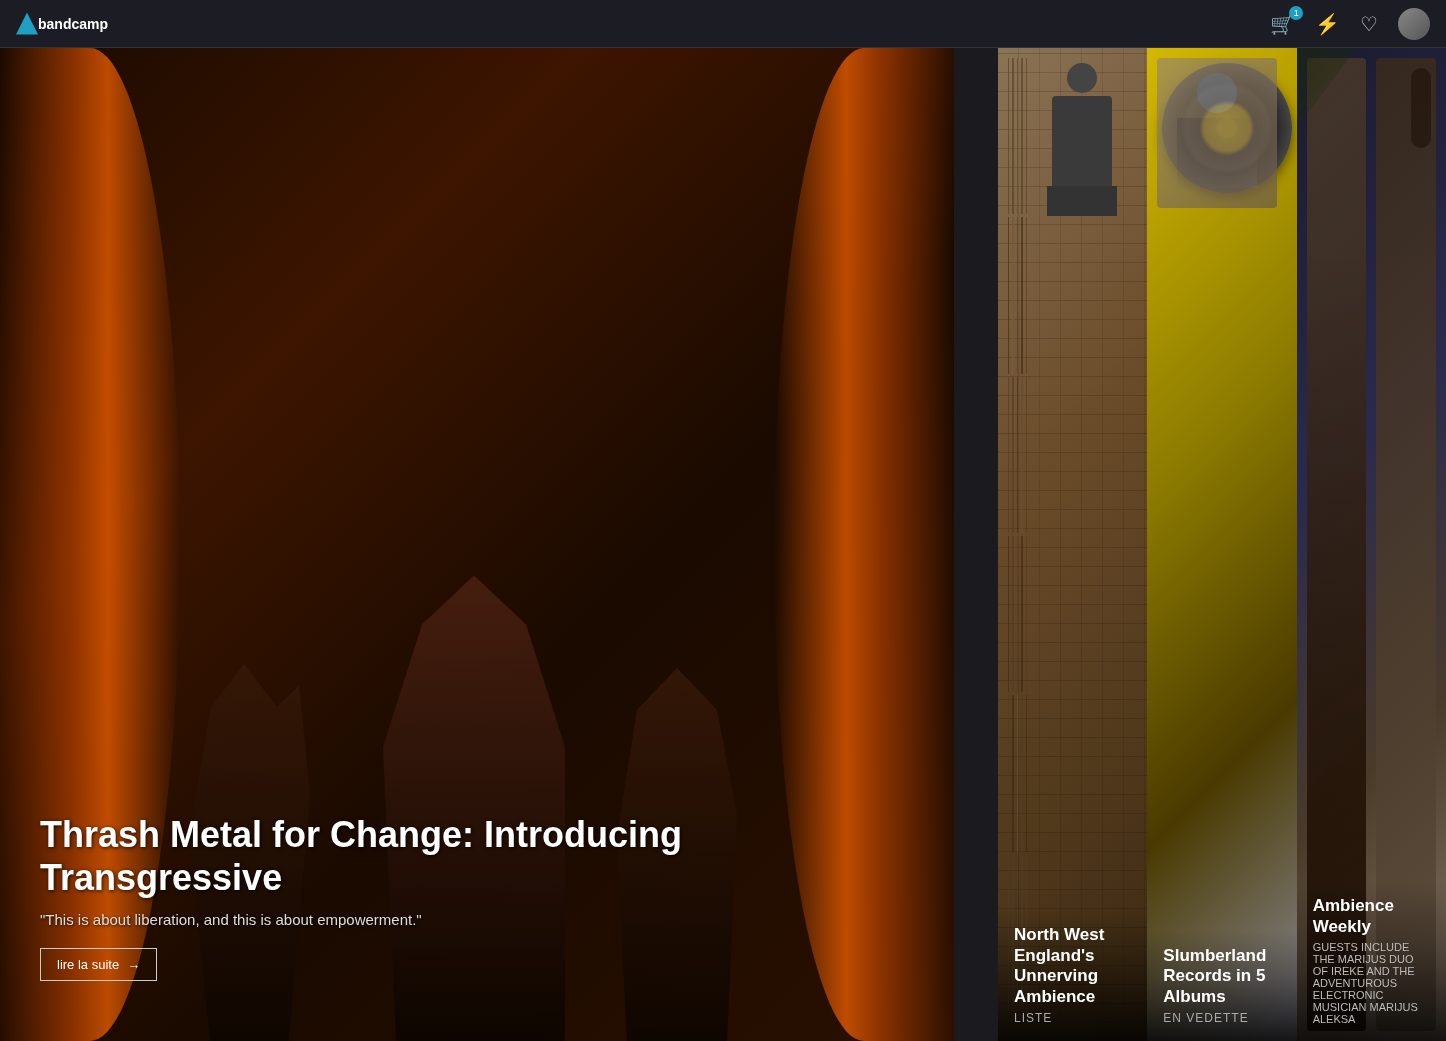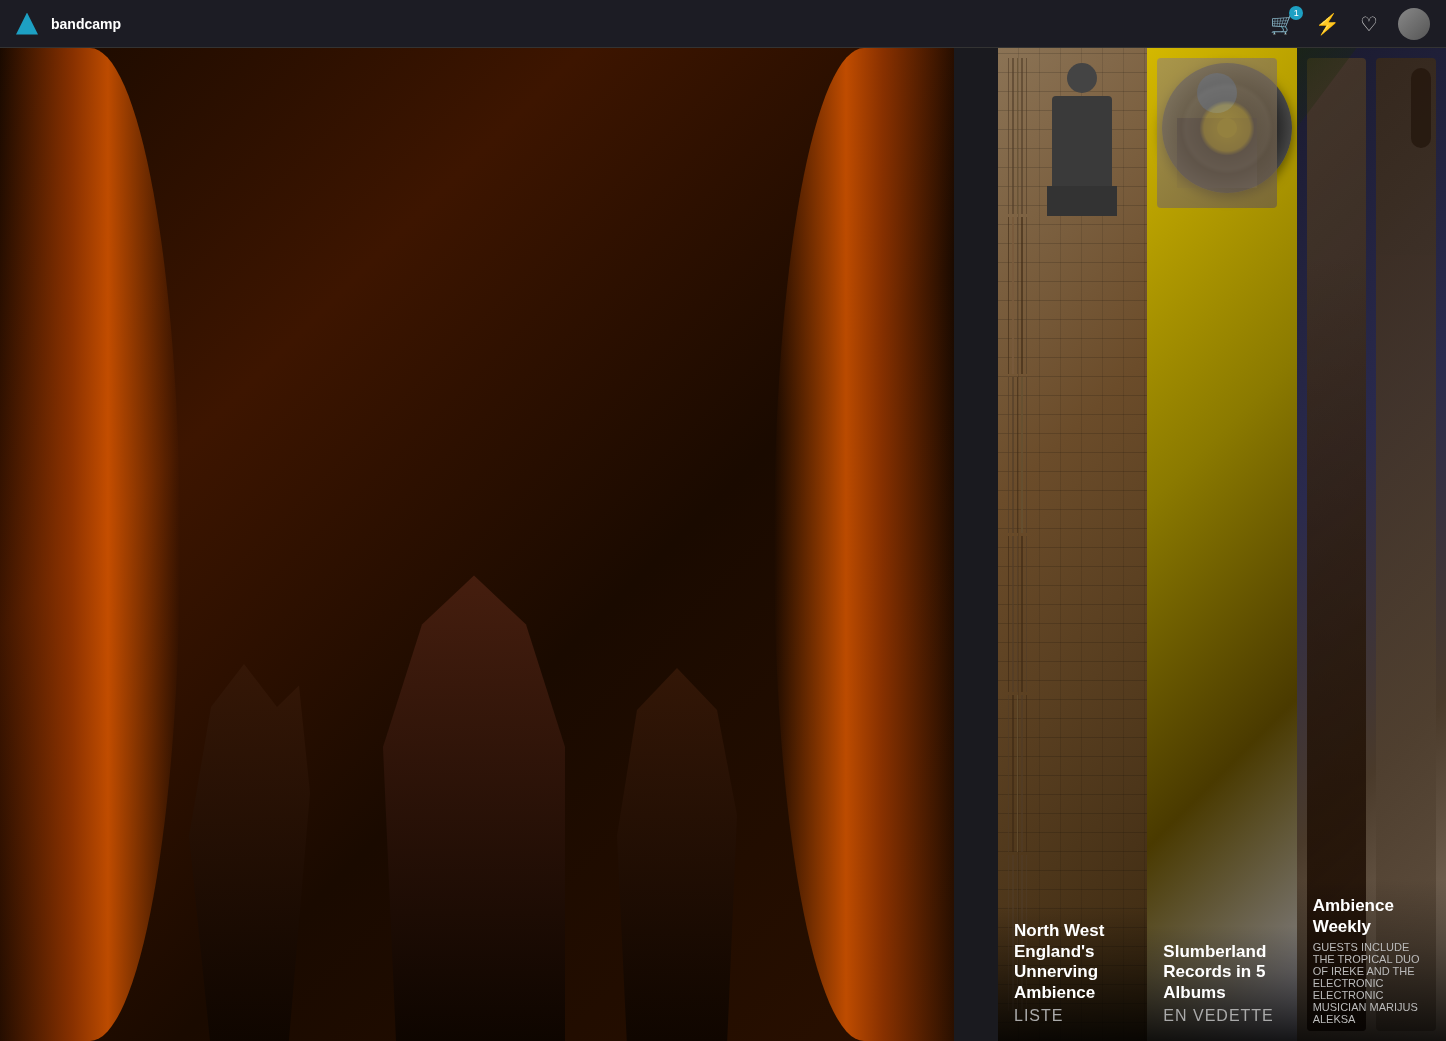--- a/index.html
+++ b/index.html
@@ -10,21 +10,21 @@
       background: #1c1c24;
       display: flex;
       align-items: center;
       padding: 0 16px;
       height: 48px;
       border-bottom: 1px solid #333;
     }
     .logo-area {
       display: flex;
       align-items: center;
-      gap: 13px;
+      gap: 0;
       white-space: nowrap;
     }
     .logo-icon {
       width: 22px; height: 22px;
       background: #1da0c3;
       clip-path: polygon(0 100%, 50% 0, 100% 100%);
     }
     .logo-text {
       color: #fff;
       font-size: 14px;
@@ -190,21 +190,21 @@
       padding: 16px;
     }
     .sidebar-card-title {
       font-size: 17px;
       font-weight: bold;
       color: #fff;
       line-height: 1.2;
       margin-bottom: 4px;
     }
     .sidebar-card-tag {
-      font-size: 16px;
+      font-size: 12px;
       color: #aaa;
       text-transform: uppercase;
       letter-spacing: 1px;
     }
     .sidebar-card-desc {
       font-size: 11px;
       color: #bbb;
       margin-top: 4px;
     }
   </style>
@@ -242,20 +242,28 @@
 
     <div style="position:absolute;inset:0;display:flex;align-items:flex-end;justify-content:center;">
 
       <div style="width:220px;height:430px;background:linear-gradient(to top,#0d0500,#3a1a08);clip-path:polygon(20% 100%,10% 50%,20% 20%,35% 10%,50% 20%,60% 15%,65% 40%,55% 100%);margin-right:-30px;margin-bottom:-10px;opacity:0.9;"></div>
 
       <div style="width:260px;height:490px;background:linear-gradient(to top,#0d0500,#4a2010);clip-path:polygon(15% 100%,10% 40%,25% 15%,45% 5%,65% 15%,80% 40%,80% 100%);opacity:0.95;"></div>
 
       <div style="width:200px;height:420px;background:linear-gradient(to top,#0d0500,#3a1a08);clip-path:polygon(20% 100%,15% 50%,25% 20%,45% 10%,65% 20%,75% 45%,70% 100%);margin-left:-30px;margin-bottom:-5px;opacity:0.9;"></div>
     </div>
 
+    <div class="hero-content">
+      <div class="hero-title">Thrash Metal for Change: Introducing Transgressive</div>
+      <div class="hero-subtitle">"This is about liberation, and this is about empowerment."</div>
+      <button class="hero-cta">
+        <span>lire la suite</span>
+        <span>→</span>
+      </button>
+    </div>
   </div>
 
   <div class="sidebar">
 
     <div class="sidebar-card">
       <div class="sidebar-card-1-bg">
 
         <div style="position:absolute;inset:0;background:repeating-linear-gradient(0deg,transparent,transparent 18px,rgba(0,0,0,0.15) 18px,rgba(0,0,0,0.15) 19px),repeating-linear-gradient(90deg,transparent,transparent 20px,rgba(0,0,0,0.1) 20px,rgba(0,0,0,0.1) 21px);"></div>
 
         <div style="position:absolute;top:10px;left:10px;right:120px;bottom:30px;display:grid;grid-template-columns:repeat(5,1fr);grid-template-rows:repeat(6,1fr);gap:3px;">
@@ -333,18 +341,18 @@
           <div style="flex:1;height:100%;background:linear-gradient(135deg,#3a2a1a,#5a4a3a);border-radius:4px;opacity:0.85;position:relative;overflow:hidden;">
 
             <div style="position:absolute;right:5px;top:10px;width:20px;height:80px;background:#2a1a0a;border-radius:10px;"></div>
           </div>
         </div>
 
         <div style="position:absolute;top:0;left:0;width:60px;height:80px;background:linear-gradient(135deg,#1a2a0a,transparent);clip-path:polygon(0 0,100% 0,0 100%);opacity:0.6;"></div>
       </div>
       <div class="sidebar-card-overlay">
         <div class="sidebar-card-title">Ambience Weekly</div>
-        <div class="sidebar-card-desc">GUESTS INCLUDE THE TROPICAL DUO OF IREKE AND THE ELECTRONIC ELECTRONIC MUSICIAN MARIJUS ALEKSA</div>
+        <div class="sidebar-card-desc">GUESTS INCLUDE THE MARIJUS DUO OF IREKE AND THE ADVENTUROUS ELECTRONIC MUSICIAN MARIJUS ALEKSA</div>
       </div>
     </div>
 
   </div>
 </div>
 
 </body></html>

